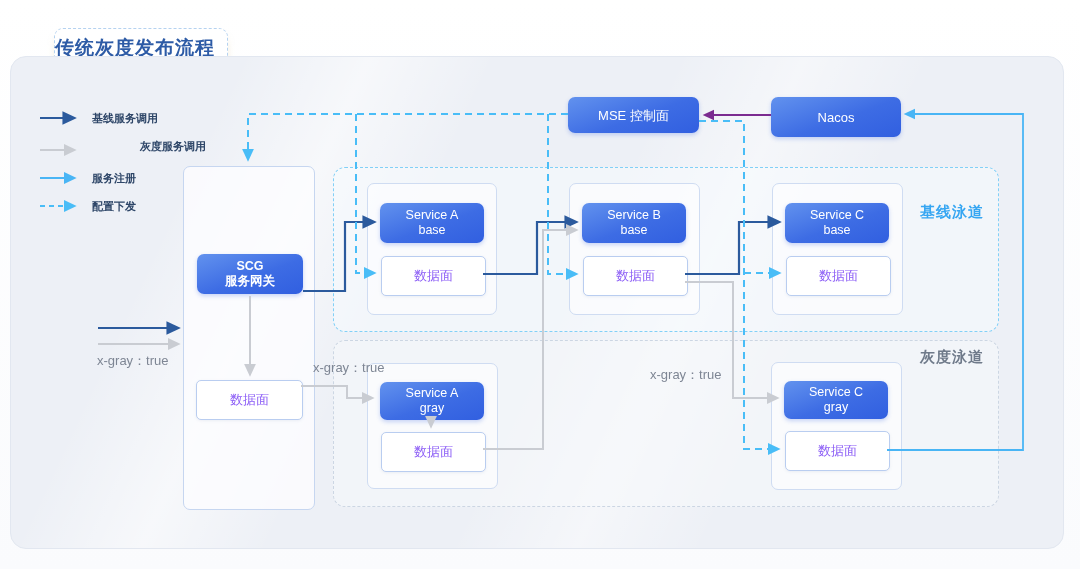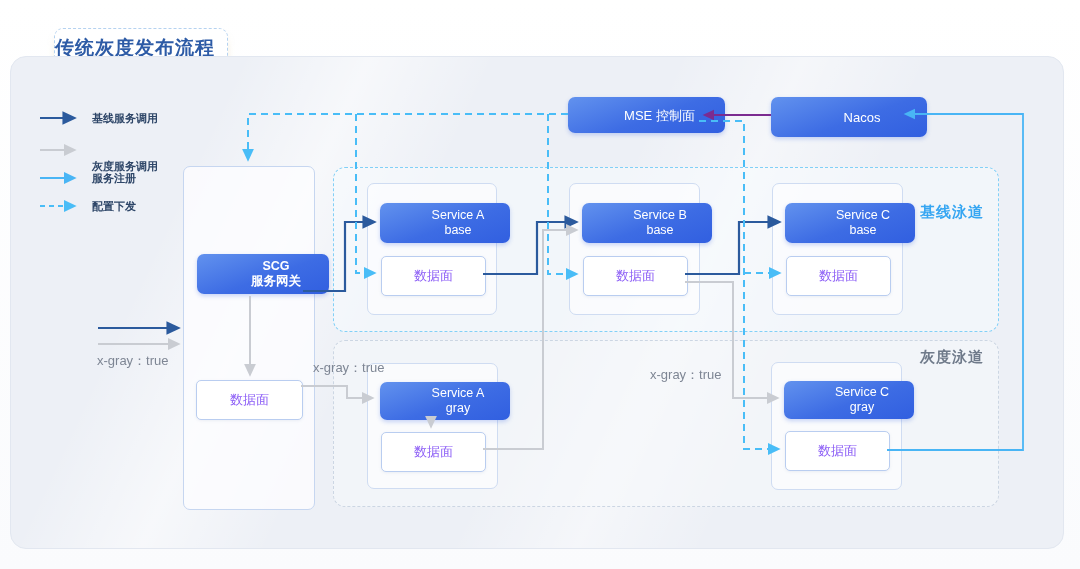--- a/index.html
+++ b/index.html
@@ -44,21 +44,21 @@
   .card-b-base{left:569px;top:183px;width:129px;height:130px;}
   .card-c-base{left:772px;top:183px;width:129px;height:130px;}
   .card-a-gray{left:367px;top:363px;width:129px;height:124px;}
   .card-c-gray{left:771px;top:362px;width:129px;height:126px;}
   
   .node{
     position:absolute;border-radius:7px;color:#fff;
     background:linear-gradient(160deg,#6292ee 0%,#3d6ce4 55%,#315fe0 100%);
     box-shadow:0 2px 4px rgba(49,95,224,0.25);
     display:flex;flex-direction:column;align-items:center;justify-content:center;
-    font-size:12.5px;line-height:15px;padding-left:26px;
+    font-size:12.5px;line-height:15px;
   }
   .card .node{left:12px;top:19px;width:104px;height:40px;}
   .card-a-gray .node,.card-c-gray .node{top:18px;height:38px;}
   .node-mse{left:568px;top:97px;width:131px;height:36px;font-size:13px;}
   .node-nacos{left:771px;top:97px;width:130px;height:40px;font-size:13px;}
   .node-scg{left:197px;top:254px;width:106px;height:40px;font-weight:bold;}
   
   .dp{
     position:absolute;background:#ffffff;border:1px solid #b9cdf0;border-radius:5px;
     display:flex;align-items:center;justify-content:center;
@@ -81,21 +81,21 @@
 
 <div id="stage">
 
   <div class="title-box">
     <span>传统灰度发布流程</span>
   </div>
 
   <div class="panel"></div>
 
   <div class="legend-label" style="top:110px;">基线服务调用</div>
-  <div class="legend-label" style="top:158px;">灰度服务调用</div>
+  <div class="legend-label" style="top:138px;margin-left:48px;">灰度服务调用</div>
   <div class="legend-label" style="top:170px;text-align:center;">服务注册</div>
   <div class="legend-label" style="top:198px;">配置下发</div>
 
   <div class="lane lane-base">
     <span class="lane-tag">基线泳道</span>
   </div>
   <div class="lane lane-gray">
     <span class="lane-tag">灰度泳道</span>
   </div>
 

